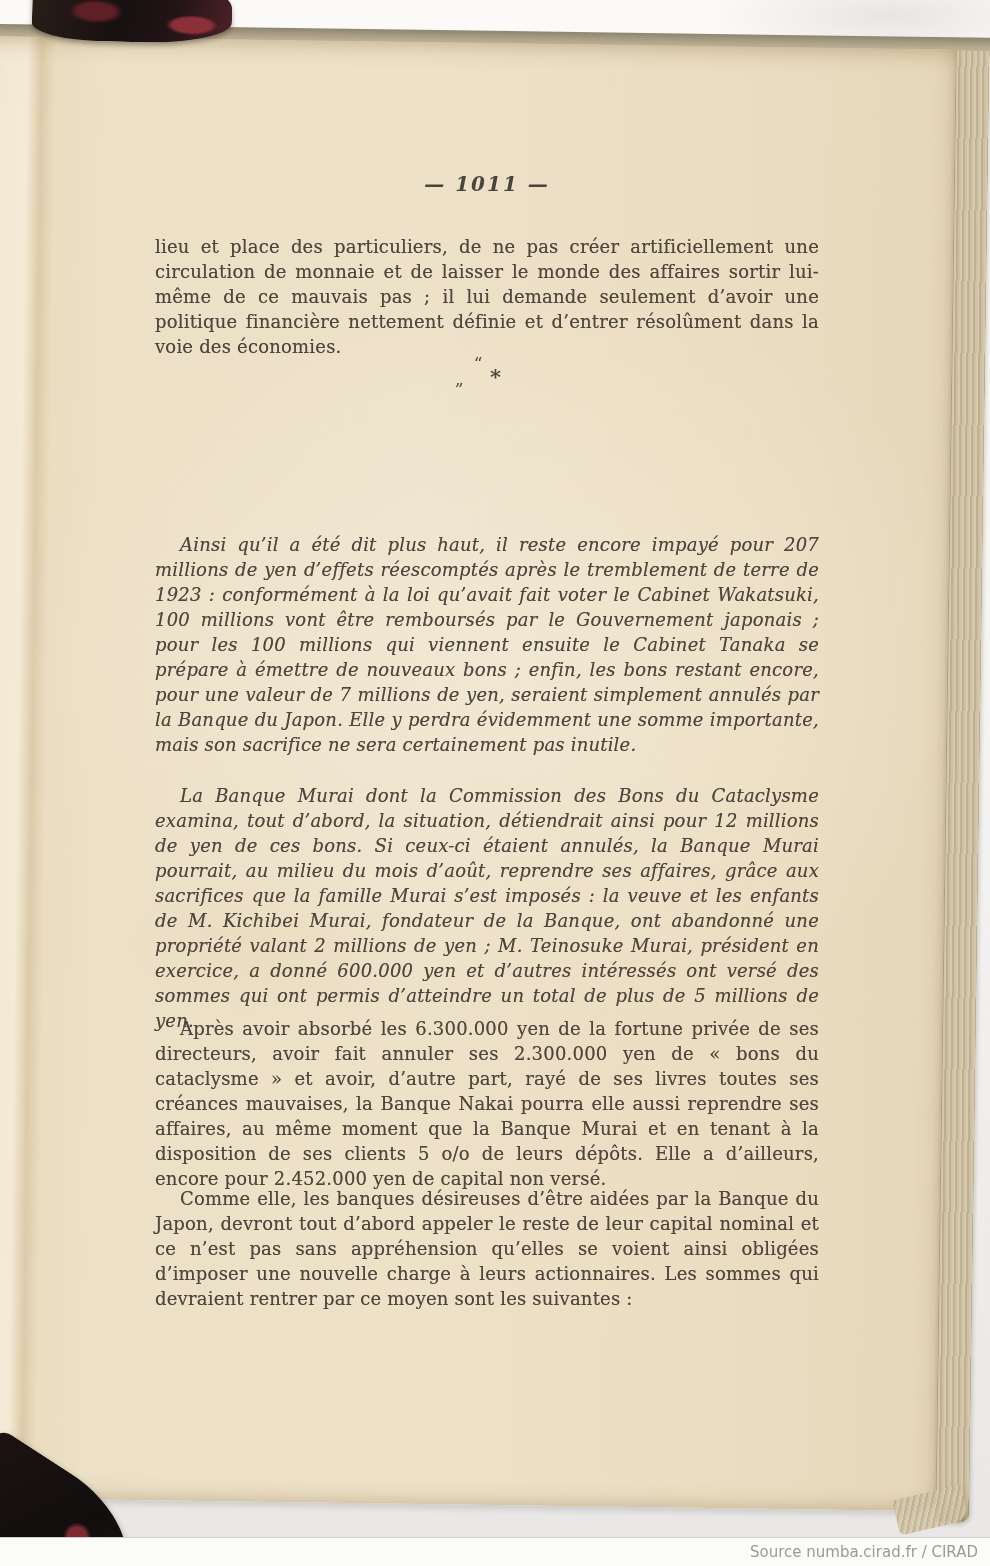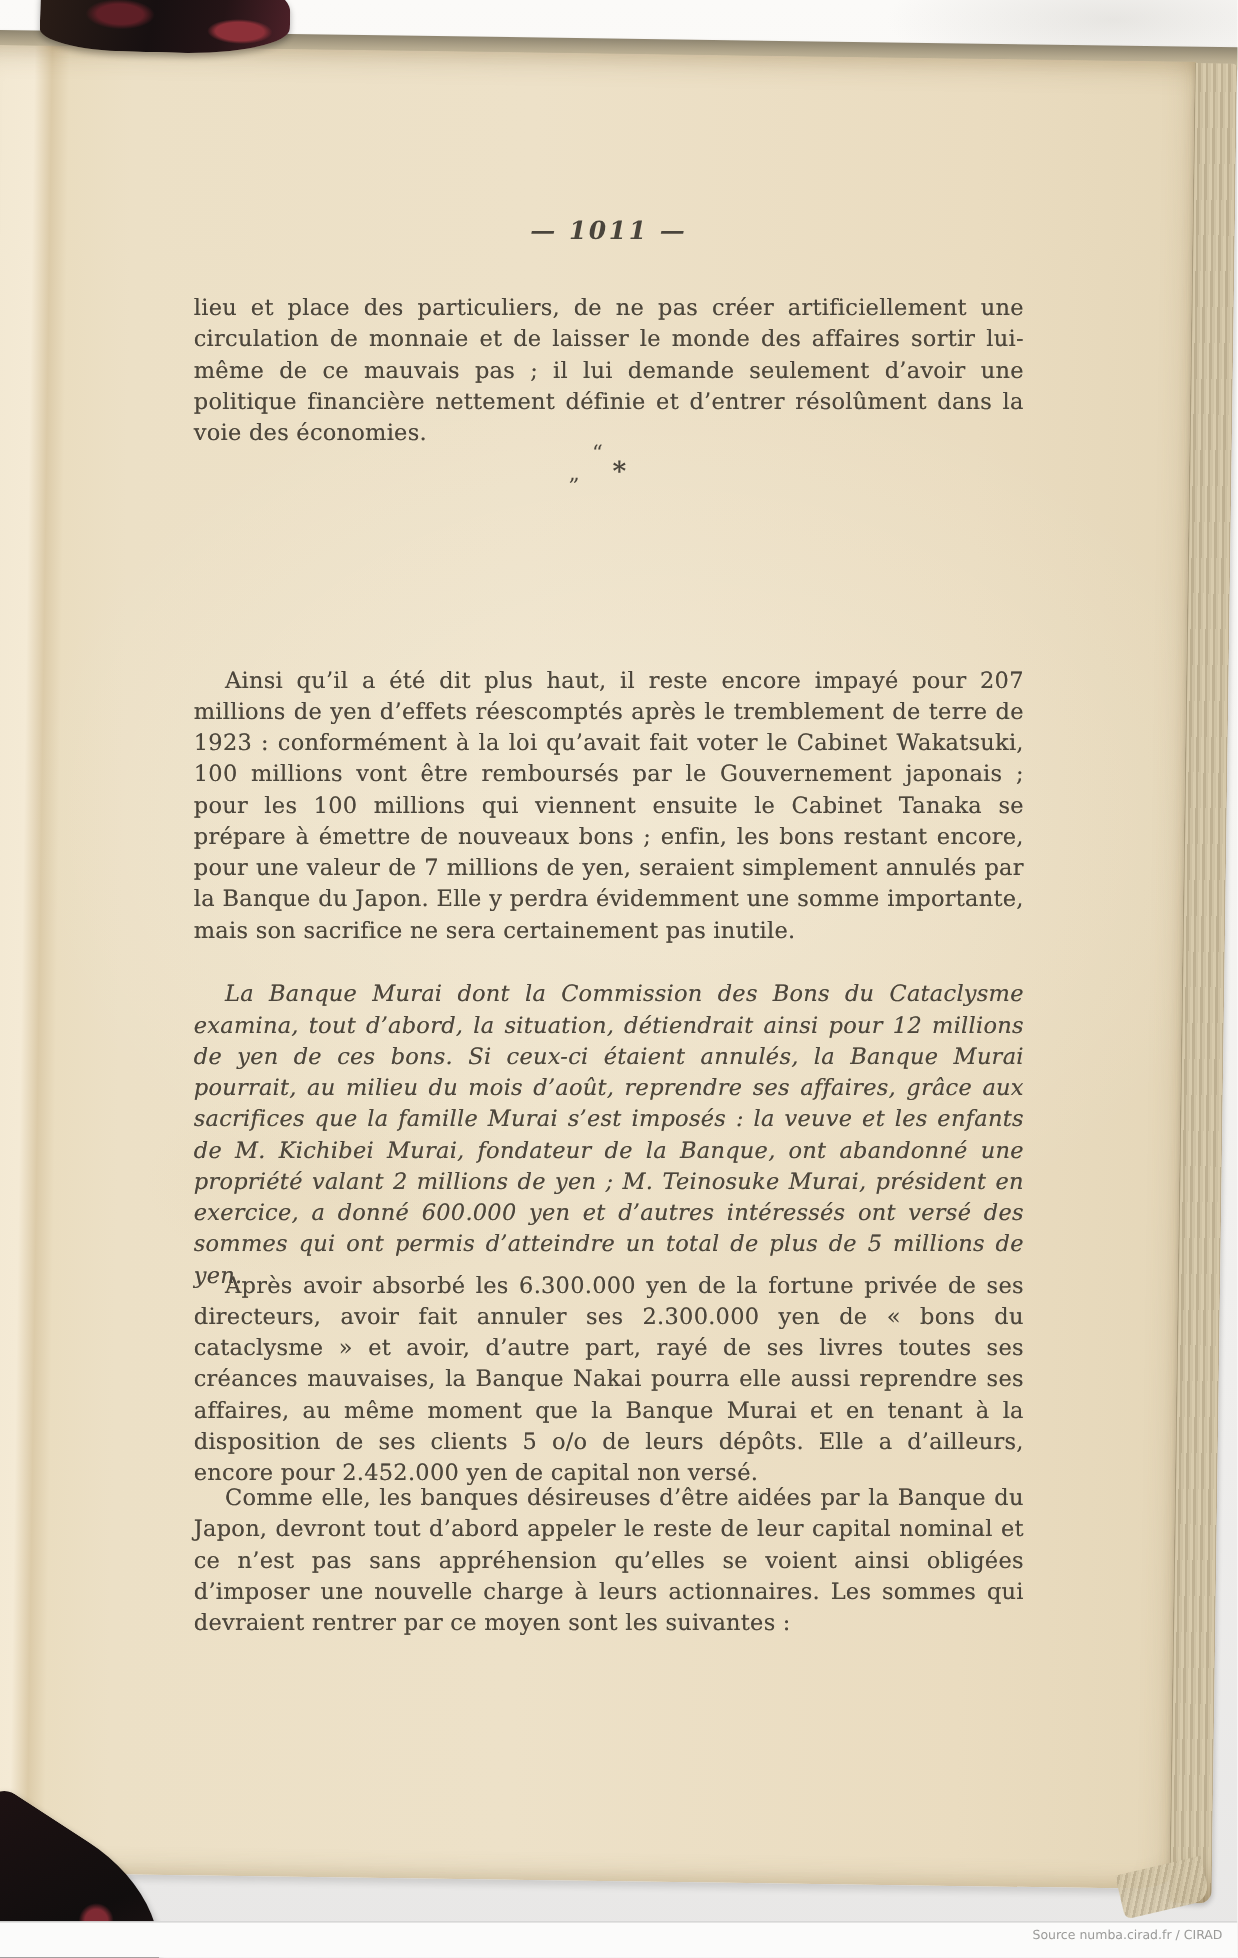--- a/index.html
+++ b/index.html
@@ -77,37 +77,37 @@
   }
   .para {
     position:absolute; left:155px; width:664px;
     text-align:justify; font-size:18px; line-height:25px;
     color:#4c463c; letter-spacing:.2px; hyphens:none;
     text-shadow:0 0 .4px rgba(70,60,45,.55);
   }
   .indent { text-indent:25px; }
   .p1 { top:221px;margin-top:13px; }
   .p2 { top:439px; }
-  .p3 { top:514px; }
+  .p3 { top:514px;font-style:italic; }
   .p4 { top:765px;font-style:italic; }
   .p5 { top:998px; }
   .p6 { top:1147px;margin-top:39px; }
 
   .divider { position:absolute; left:450px; top:356px; width:56px; color:#4a453c; z-index:4; }
   .divider .d-top { display:block; text-align:center; font-size:17px; height:15px; line-height:14px; }
   .divider .d-bottom { display:flex; justify-content:space-between; padding:0 5px; font-size:17px; line-height:16px; }
   .divider .d-star { font-size:21px; font-weight:bold; line-height:12px; }
 
   
   .watermark-bar {
     position:absolute; left:0; top:1537px; width:990px; height:29px; z-index:8;
     background:#fbfbfa; border-top:1px solid #cecec C;
     border-top:1px solid #cdcdcb;
     box-sizing:border-box; text-align:right; padding:5px 12px 0 0;
-    font-family:"DejaVu Sans", sans-serif; font-size:10px; color:#9a9a98;
+    font-family:"DejaVu Sans", sans-serif; font-size:15px; color:#9a9a98;
   }
 </style>
 </head>
 <body>
 
 <div class="screen">
 
   <div class="book">
     <div class="top-edge"></div>
     <div class="page-sheet"></div>

